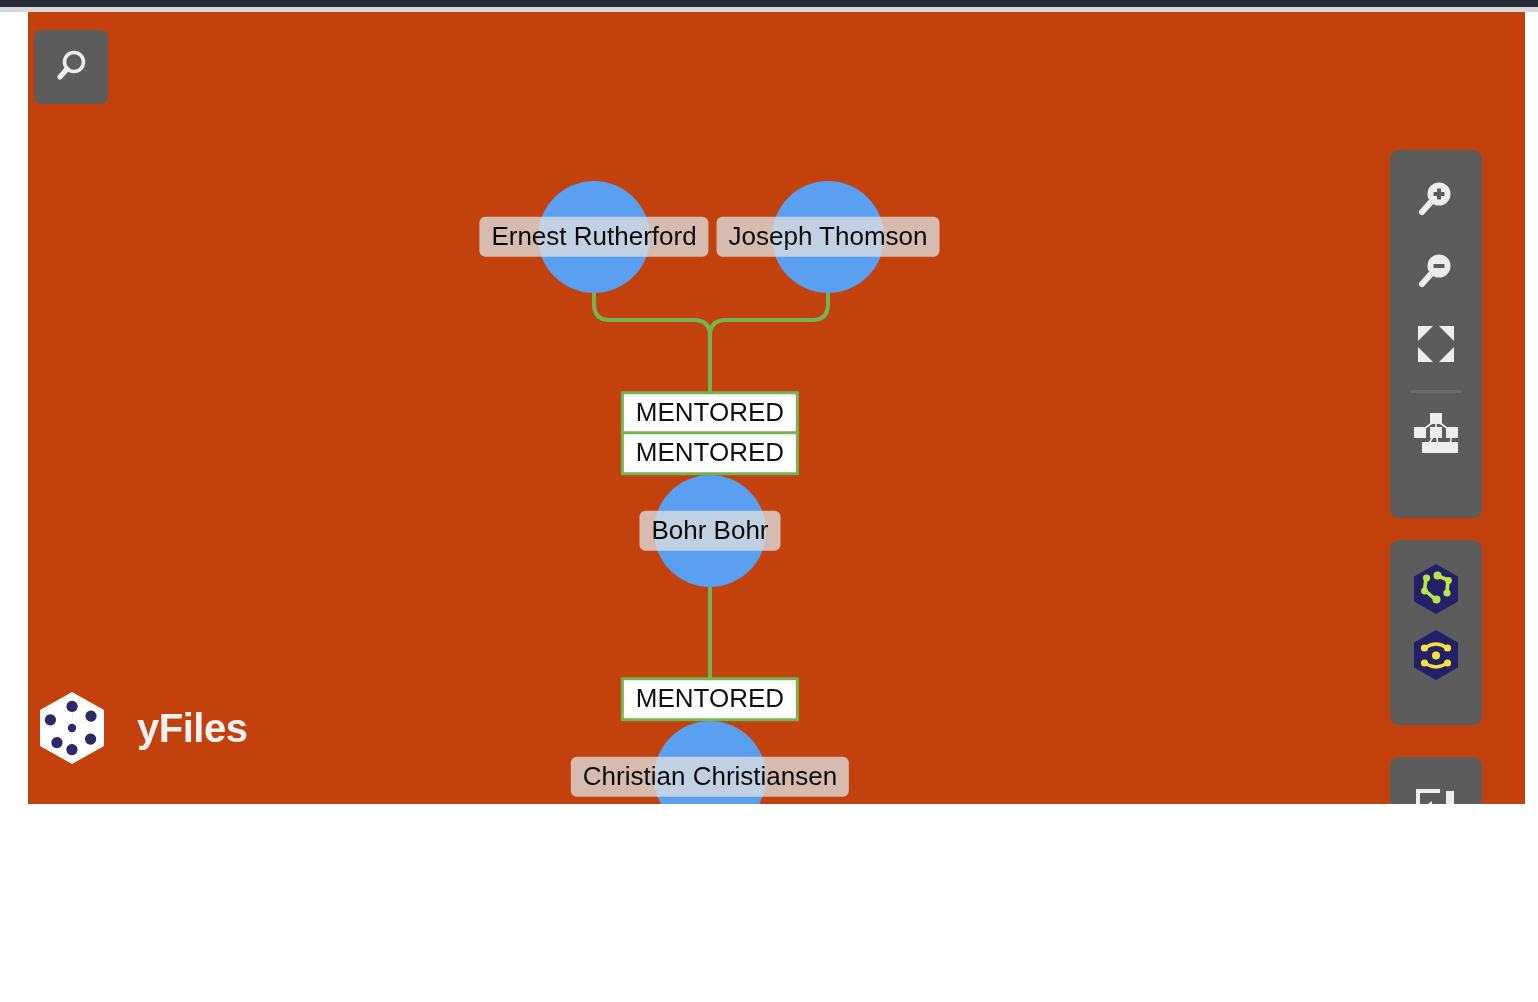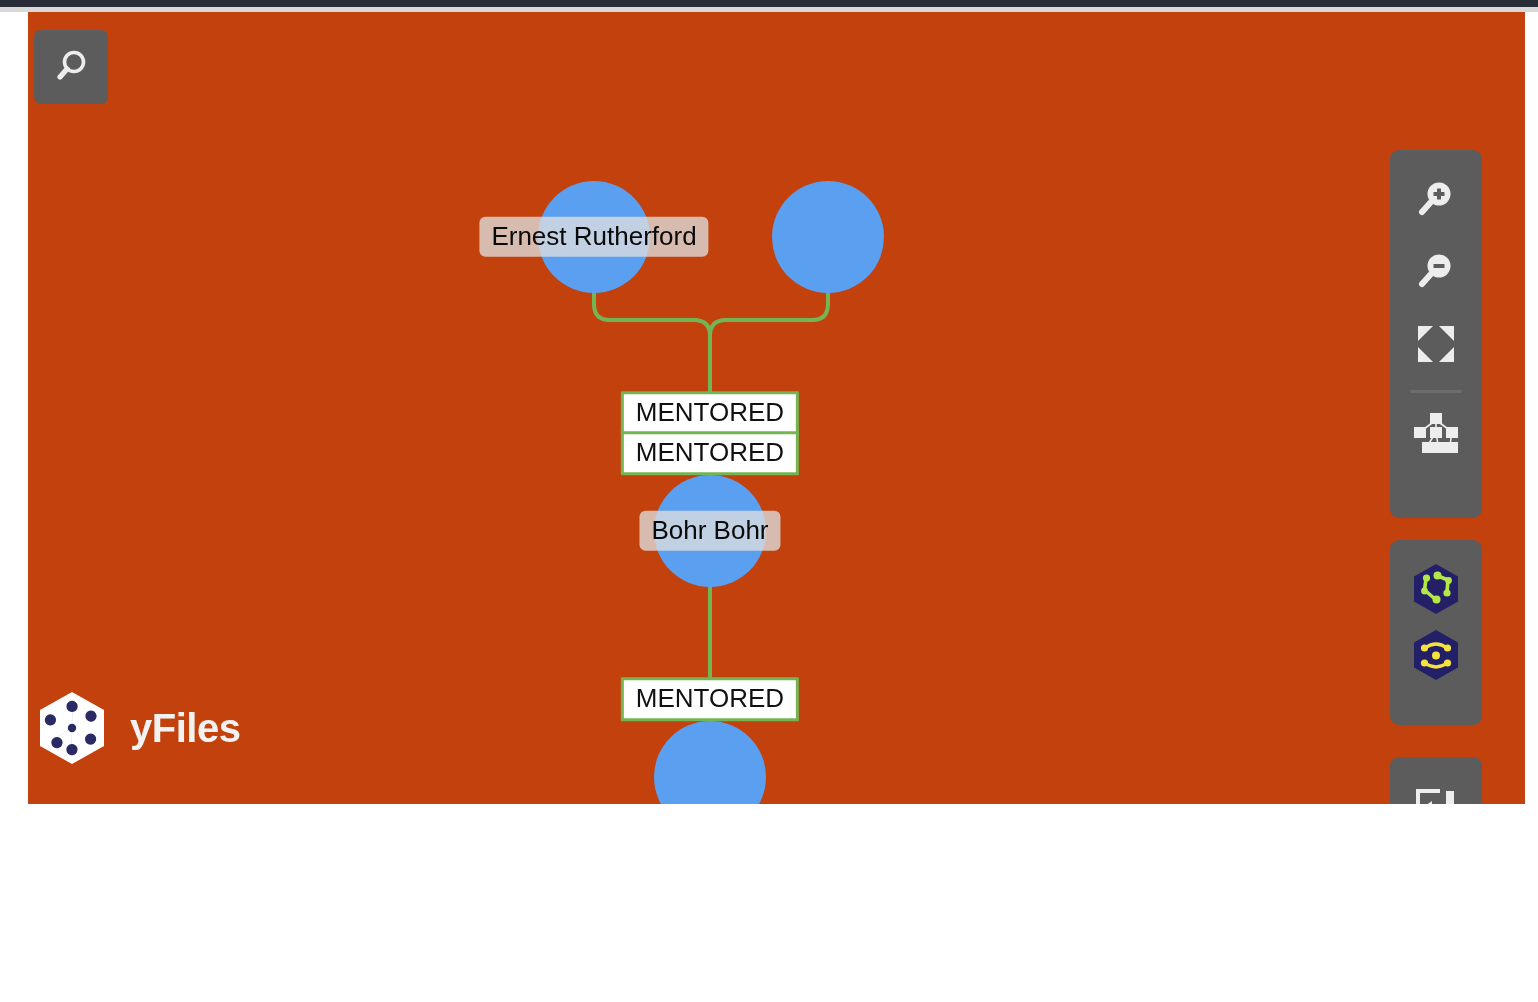--- a/index.html
+++ b/index.html
@@ -122,21 +122,21 @@
     margin: 10px 0 4px 0;
   }
 
   
   .logo-wrap {
     position: absolute;
     left: 8px;
     bottom: 38px;
     display: flex;
     align-items: center;
-    gap: 22px;
+    gap: 29px;
   }
   .logo-text {
     color: #f2f2f2;
     font-size: 40px;
     font-weight: 600;
     letter-spacing: -0.5px;
     font-family: "Liberation Sans", sans-serif;
   }
 
   
@@ -186,21 +186,23 @@
 
       <path d="M 682 575 L 682 709" fill="none" stroke="#74b553" stroke-width="4"></path>
 
       <circle cx="566" cy="225" r="56" fill="#5a9ff0"></circle>
       <circle cx="800" cy="225" r="56" fill="#5a9ff0"></circle>
       <circle cx="682" cy="519" r="56" fill="#5a9ff0"></circle>
       <circle cx="682" cy="765" r="56" fill="#5a9ff0"></circle>
     </svg>
 
     <div class="node-label" style="left:566px; top:225px;">Ernest Rutherford</div>
+    <div class="node-label" style="left:800px; top:225px;">Joseph Thomson</div>
     <div class="node-label" style="left:682px; top:519px;">Bohr Bohr</div>
+    <div class="node-label" style="left:682px; top:765px;">Christian Christiansen</div>
 
     <div class="edge-label" style="left:682px; top:401px;">MENTORED</div>
     <div class="edge-label" style="left:682px; top:441px;">MENTORED</div>
     <div class="edge-label" style="left:682px; top:687px;">MENTORED</div>
 
     <div class="search-btn">
       <svg width="40" height="40" viewBox="0 0 40 40">
         <circle cx="23" cy="15" r="9.5" fill="none" stroke="#ededed" stroke-width="3.6"></circle>
         <line x1="16" y1="22" x2="9" y2="30" stroke="#ededed" stroke-width="5.2" stroke-linecap="round"></line>
       </svg>

